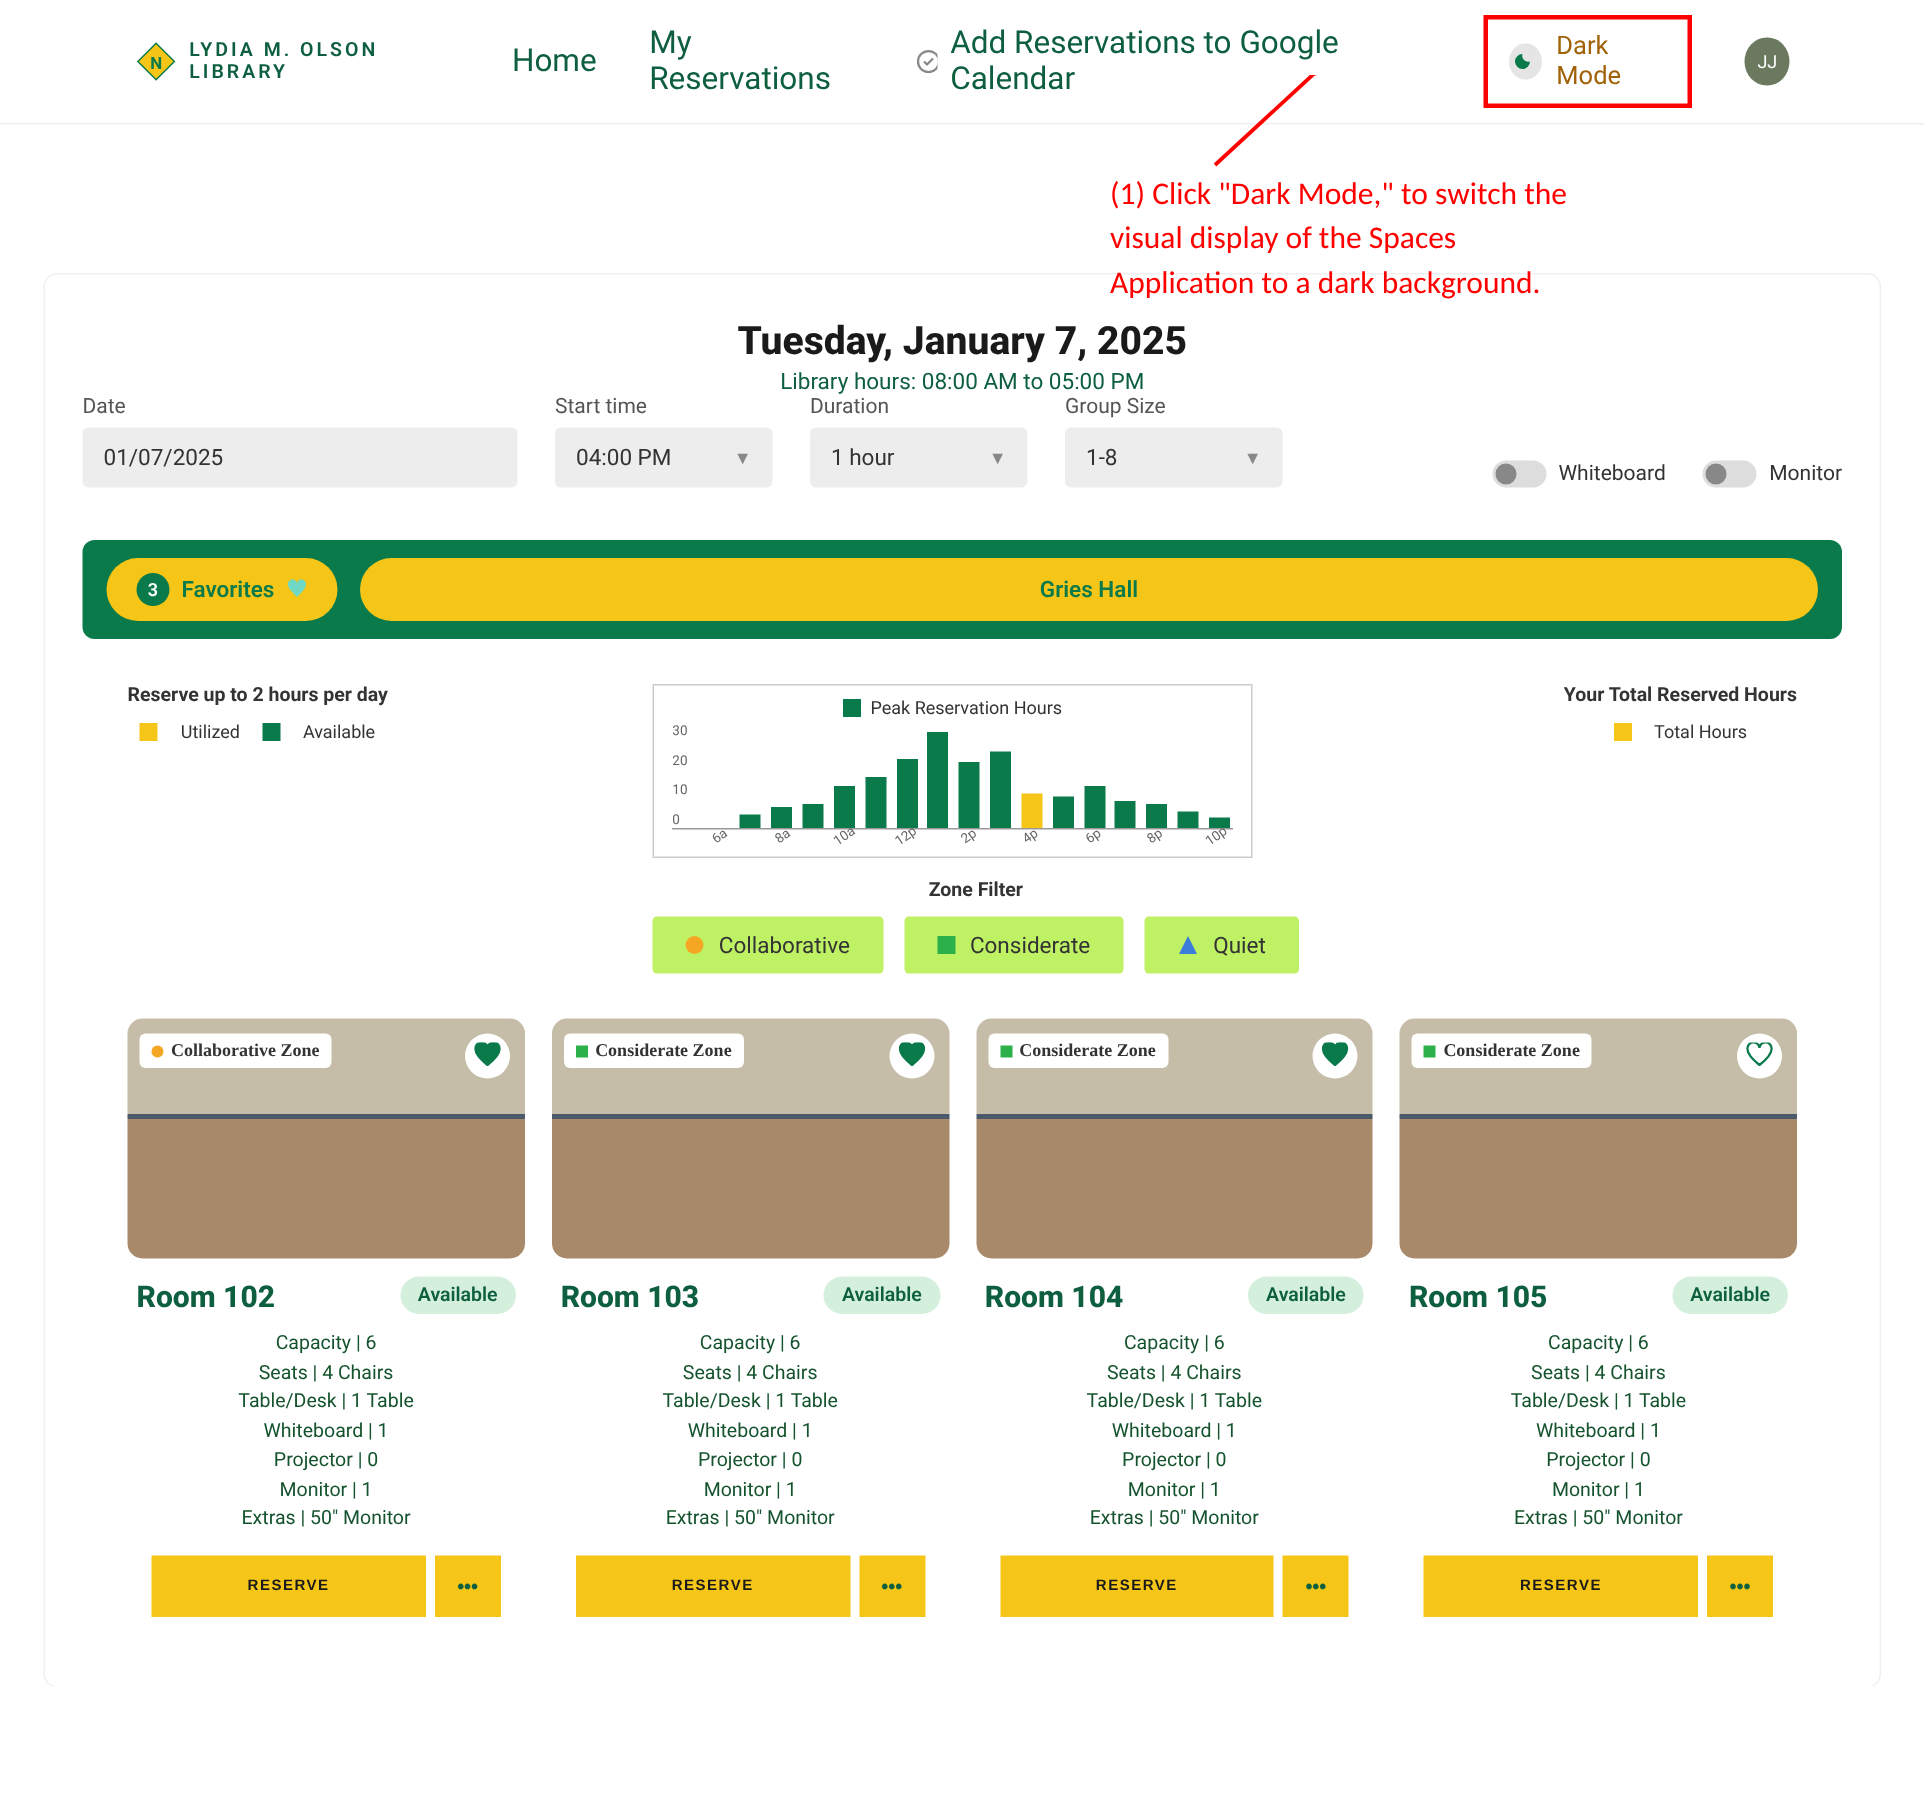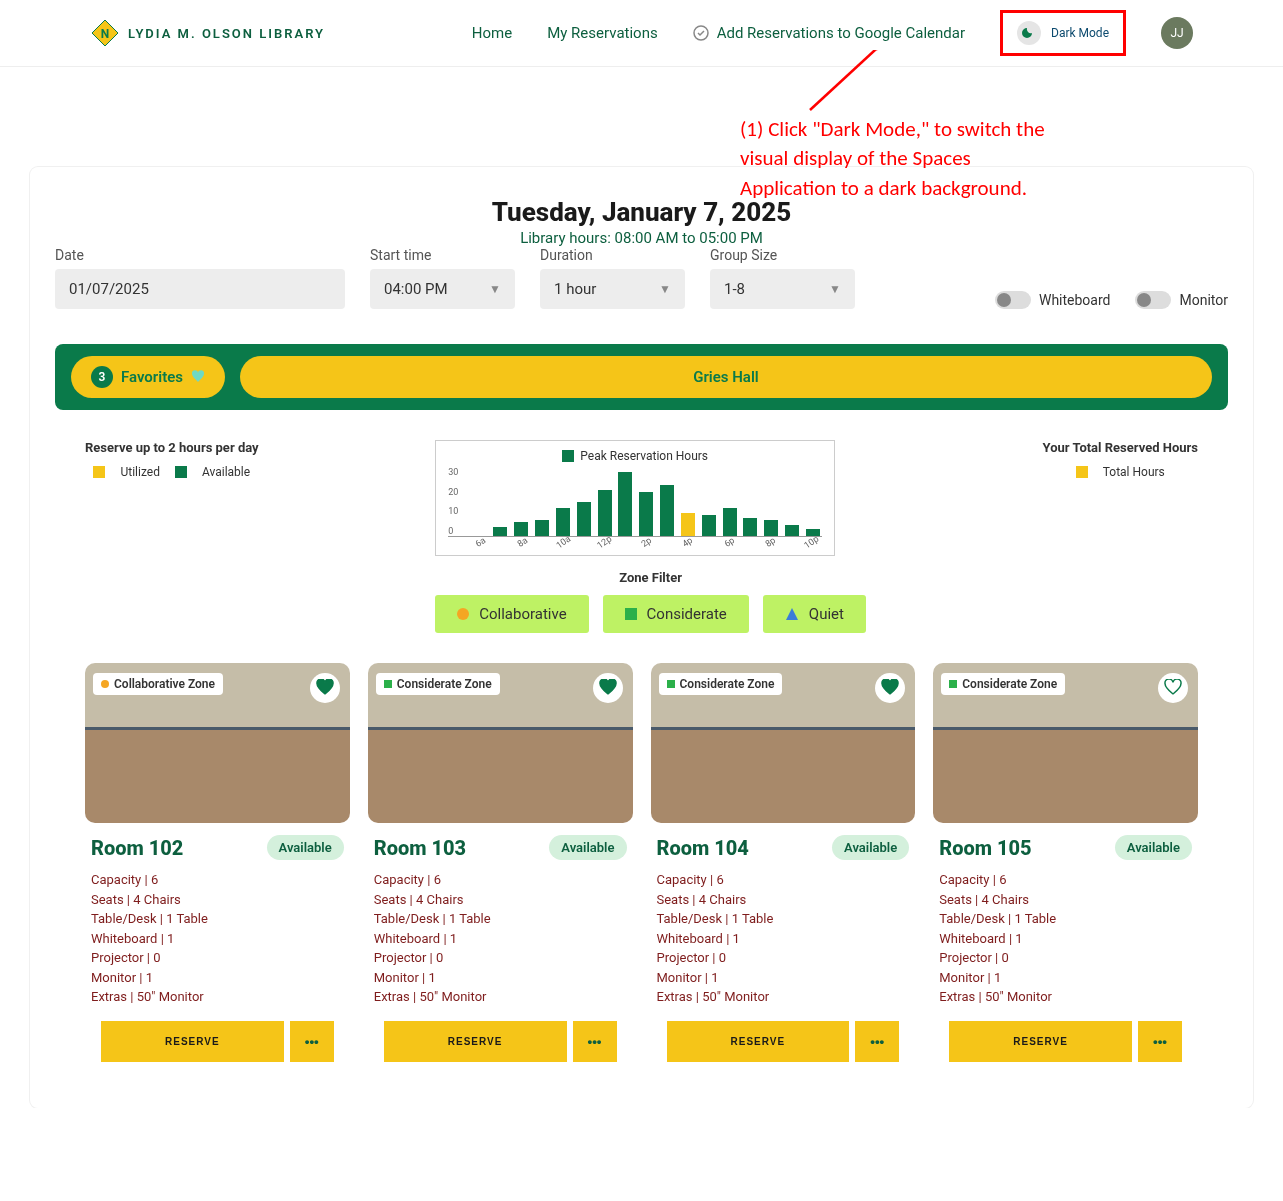--- a/index.html
+++ b/index.html
@@ -2,21 +2,21 @@
 <html><head>
 <meta charset="utf-8">
 <style>
 * { box-sizing: border-box; margin: 0; padding: 0; }
 body { font-family: -apple-system, "Segoe UI", Roboto, sans-serif; background: #fff; color: #333; width: 1283px; }
 .header { display: flex; align-items: center; padding: 10px 90px; border-bottom: 1px solid #eee; gap: 30px; }
 .logo-wrap { display: flex; align-items: center; gap: 8px; }
 .logo-icon { width: 30px; height: 30px; }
 .logo-text { font-size: 13px; letter-spacing: 2px; font-weight: 600; color: #0d5f3f; }
 .nav { display: flex; align-items: center; gap: 35px; margin-left: auto; }
-.nav-item { color: #0d5f3f; font-size: 15px; cursor: pointer; display: flex; align-items: center; gap: 8px; }
+.nav-item { color: #0d5f3f; font-size: 21px; cursor: pointer; display: flex; align-items: center; gap: 8px; }
 .dark-mode-btn { display: flex; align-items: center; gap: 10px; padding: 6px 12px; cursor: pointer; }
 .dark-circle { width: 24px; height: 24px; border-radius: 50%; background: #e5e5e5; display: flex; align-items: center; justify-content: center; }
 .avatar { width: 32px; height: 32px; border-radius: 50%; background: #6b7a5f; color: #fff; display: flex; align-items: center; justify-content: center; font-size: 12px; }
 .dark-highlight { border: 3px solid red; padding: 2px; }
 
 .annotation-arrow { position: absolute; left: 800px; top: 50px; pointer-events: none; }
 .annotation-text { position: absolute; left: 740px; top: 115px; color: red; font-size: 21px; line-height: 1.4; width: 330px; font-family:Calibri, sans-serif; }
 
 .main { background: #fff; margin: 100px 30px 0; border-radius: 8px; padding: 30px 25px; box-shadow: 0 0 0 1px #f0f0f0; }
 .date-header { text-align: center; }
@@ -59,27 +59,27 @@
 .x-labels { display: flex; padding-left: 22px; font-size: 9px; color: #666; }
 .x-labels span { flex: 1; text-align: center; transform: rotate(-35deg); transform-origin: center; }
 
 .zone-filter-title { font-size: 13px; font-weight: 700; text-align: center; margin: 14px 0 10px; }
 .zone-pills { display: flex; gap: 14px; justify-content: center; }
 .zone-pill { background: #bef264; border-radius: 3px; padding: 10px 22px; display: flex; align-items: center; gap: 10px; font-size: 15px; cursor: pointer; }
 
 .rooms-grid { display: grid; grid-template-columns: repeat(4,1fr); gap: 18px; padding: 10px 30px; }
 .room-card { border-radius: 10px; overflow: visible; }
 .room-img { height: 160px; border-radius: 10px; background: linear-gradient(#c5bda8 40%, #4a5a6a 40% 42%, #a8896a 42%); position: relative; }
-.zone-badge { position: absolute; top: 10px; left: 8px; background: #fff; border-radius: 4px; padding: 4px 8px; font-size: 12px; font-weight: 600; color: #333; display: flex; align-items: center; gap: 5px; }
+.zone-badge { position: absolute; top: 10px; left: 8px; background: #fff; border-radius: 4px; padding: 4px 8px; font-size: 12px; font-weight: 600; color: #333; display: flex; align-items: center; gap: 5px; font-family: Liberation Serif, serif; }
 .heart { position: absolute; top: 10px; right: 10px; width: 30px; height: 30px; background: #fff; border-radius: 50%; display: flex; align-items: center; justify-content: center; cursor: pointer; }
 .room-body { padding: 12px 6px 6px; }
 .room-title-row { display: flex; justify-content: space-between; align-items: center; margin-bottom: 10px; }
 .room-name { font-size: 20px; font-weight: 800; color: #0d5f3f; }
 .avail-badge { background: #d4f0dc; color: #0d5f3f; font-size: 13px; font-weight: 600; padding: 5px 12px; border-radius: 14px; }
-.room-detail { font-size: 13px; color: #7f1d1d; line-height: 1.5; }
+.room-detail { font-size: 13px; color: #14532d; line-height: 1.5; text-align: center; }
 .reserve-row { display: flex; gap: 6px; margin-top: 14px; padding: 0 10px; }
 .reserve-btn { flex: 1; background: #f5c518; border: none; padding: 15px 0; font-weight: 800; font-size: 10px; letter-spacing: 1px; cursor: pointer; color: #1a1a1a; }
 .more-btn { width: 44px; background: #f5c518; border: none; cursor: pointer; display: flex; align-items: center; justify-content: center; color:#0d5f3f; font-weight:bold; }
 </style>
 </head>
 <body>
 
 <div class="header">
   <div class="logo-wrap">
     <svg class="logo-icon" viewBox="0 0 30 30">
@@ -98,21 +98,21 @@
         </svg>
       <span>Add Reservations to Google Calendar</span>
     </span>
     <span class="dark-highlight">
       <span class="dark-mode-btn">
         <span class="dark-circle">
           <svg width="14" height="14">
               <path d="M10 7 A5 5 0 1 1 5 2 A4 4 0 0 0 10 7" fill="#0a7a4a"></path>
             </svg>
         </span>
-        <span style="color:#0c4a6e;font-size:12px;">Dark Mode</span>
+        <span style="color:#a16207;font-size:17px;">Dark Mode</span>
       </span>
     </span>
     <div class="avatar">JJ</div>
   </div>
 </div>
 
 <svg class="annotation-arrow" width="90" height="70">
   <defs>
       <marker id="ah" markerWidth="8" markerHeight="8" refX="6" refY="3" orient="auto">
         <path d="M0,0 L7,3 L0,6 Z" fill="red"></path>

